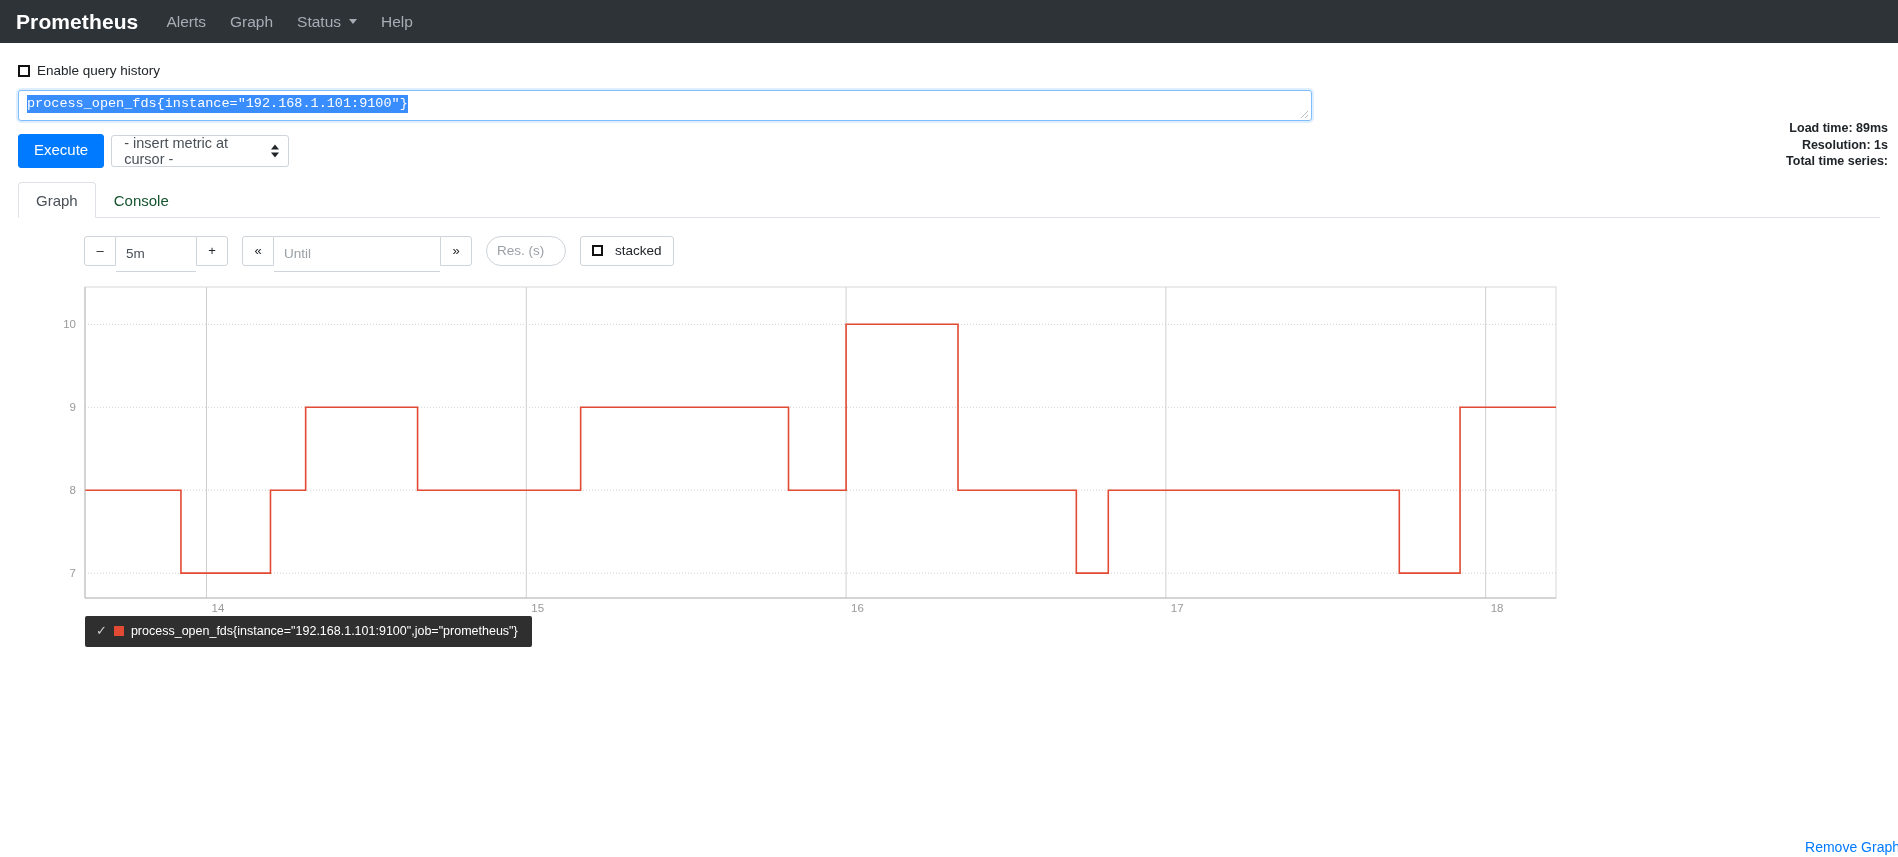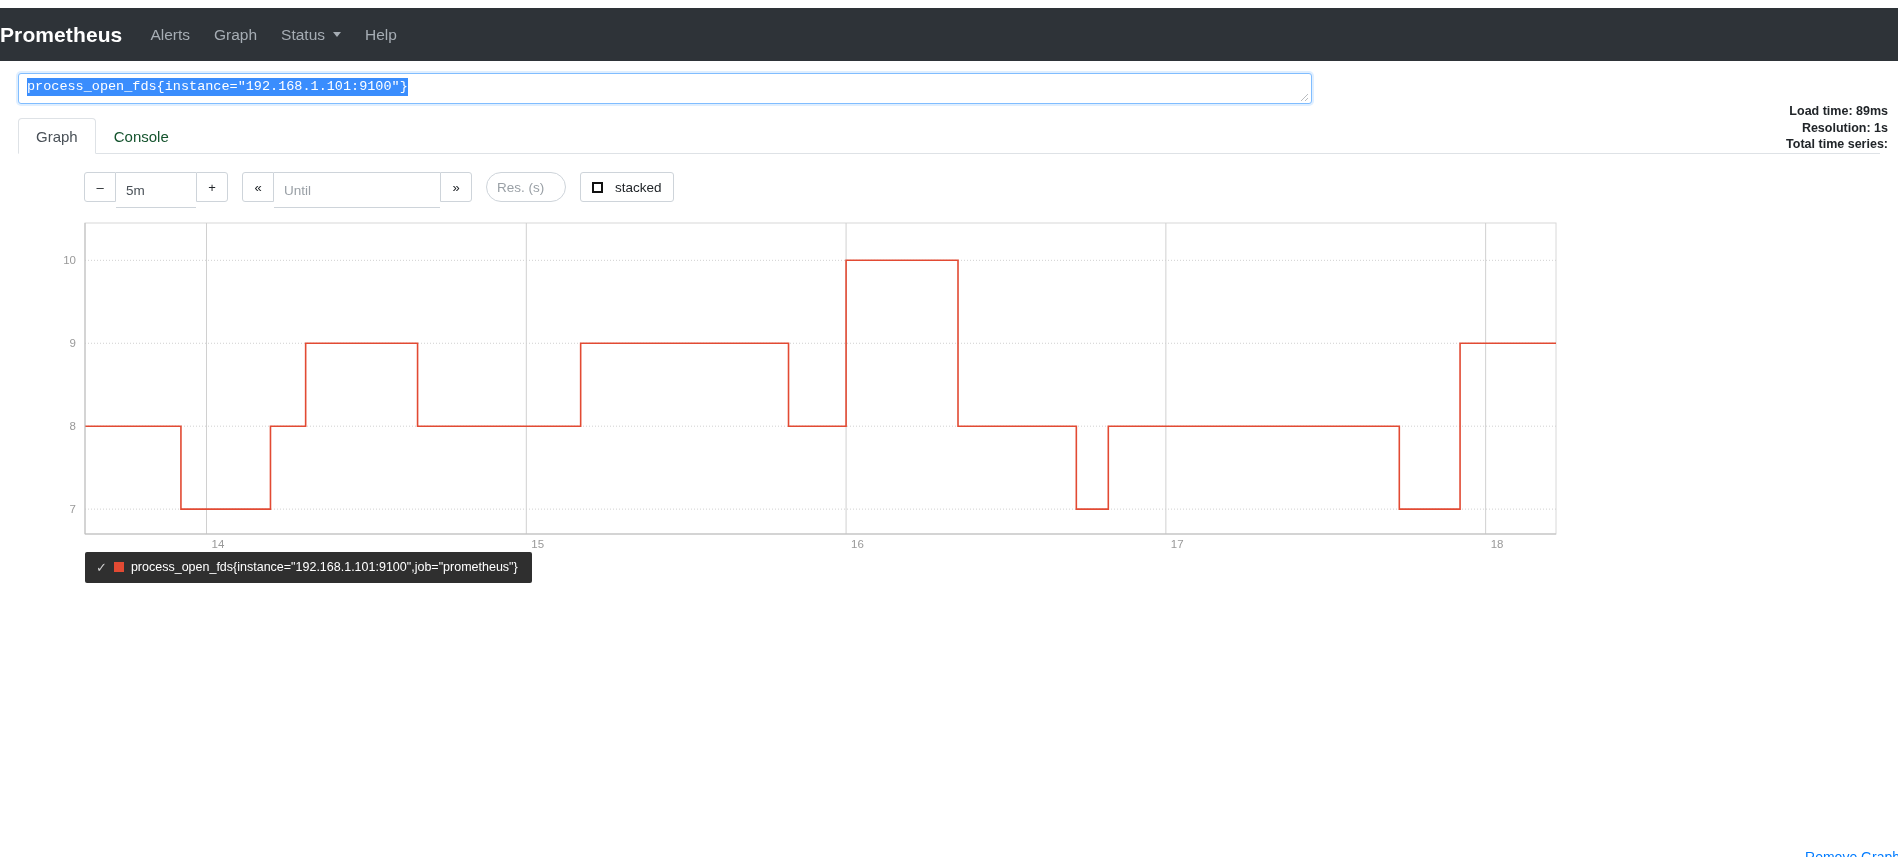--- a/index.html
+++ b/index.html
@@ -6,26 +6,25 @@
   html, body {
     margin: 0; padding: 0;
     width: 1898px; height: 857px;
     background: #ffffff;
     font-family: "Liberation Sans", sans-serif;
     overflow: hidden;
   }
 
   
   .navbar {
-    height: 53px;
+    height: 43px;
     background: #2e3338;
     display: flex;
     align-items: center;
-    padding: 0 0;
-    margin-top: 8px;
+    padding: 0 16px;
   }
   .brand {
     color: #ffffff;
     font-size: 21px;
     font-weight: 600;
     margin-right: 28px;
     letter-spacing: .1px;
     cursor: pointer;
   }
   .nav-link {
@@ -332,33 +331,47 @@
     <span>Status</span>
     <span class="caret"></span>
   </a>
   <a class="nav-link">
     <span>Help</span>
   </a>
 </div>
 
 <div class="page">
 
+  <div class="history-row">
+    <span class="hist-box"></span>
+    <span class="hist-label">Enable query history</span>
+  </div>
 
   <div class="query-wrap">
     <div class="query-box">
       <span class="query-text">process_open_fds{instance="192.168.1.101:9100"}</span>
       <span class="resize-grip"></span>
     </div>
     <div class="stats">
       <div>Load time: 89ms</div>
       <div>Resolution: 1s</div>
       <div>Total time series:</div>
     </div>
   </div>
 
+  <div class="exec-row">
+    <button class="btn-execute">Execute</button>
+    <div class="metric-select">
+      <span>- insert metric at cursor -</span>
+      <span class="select-arrows">
+        <i class="up"></i>
+          <i class="down"></i>
+      </span>
+    </div>
+  </div>
 
   <div class="tabs">
     <div class="tab active">Graph</div>
     <div class="tab">Console</div>
   </div>
 
   <div class="graph-controls">
     <div class="ctrl-group">
       <div class="ctrl-btn grp-l">–</div>
       <div class="ctrl-input rng">5m</div>

